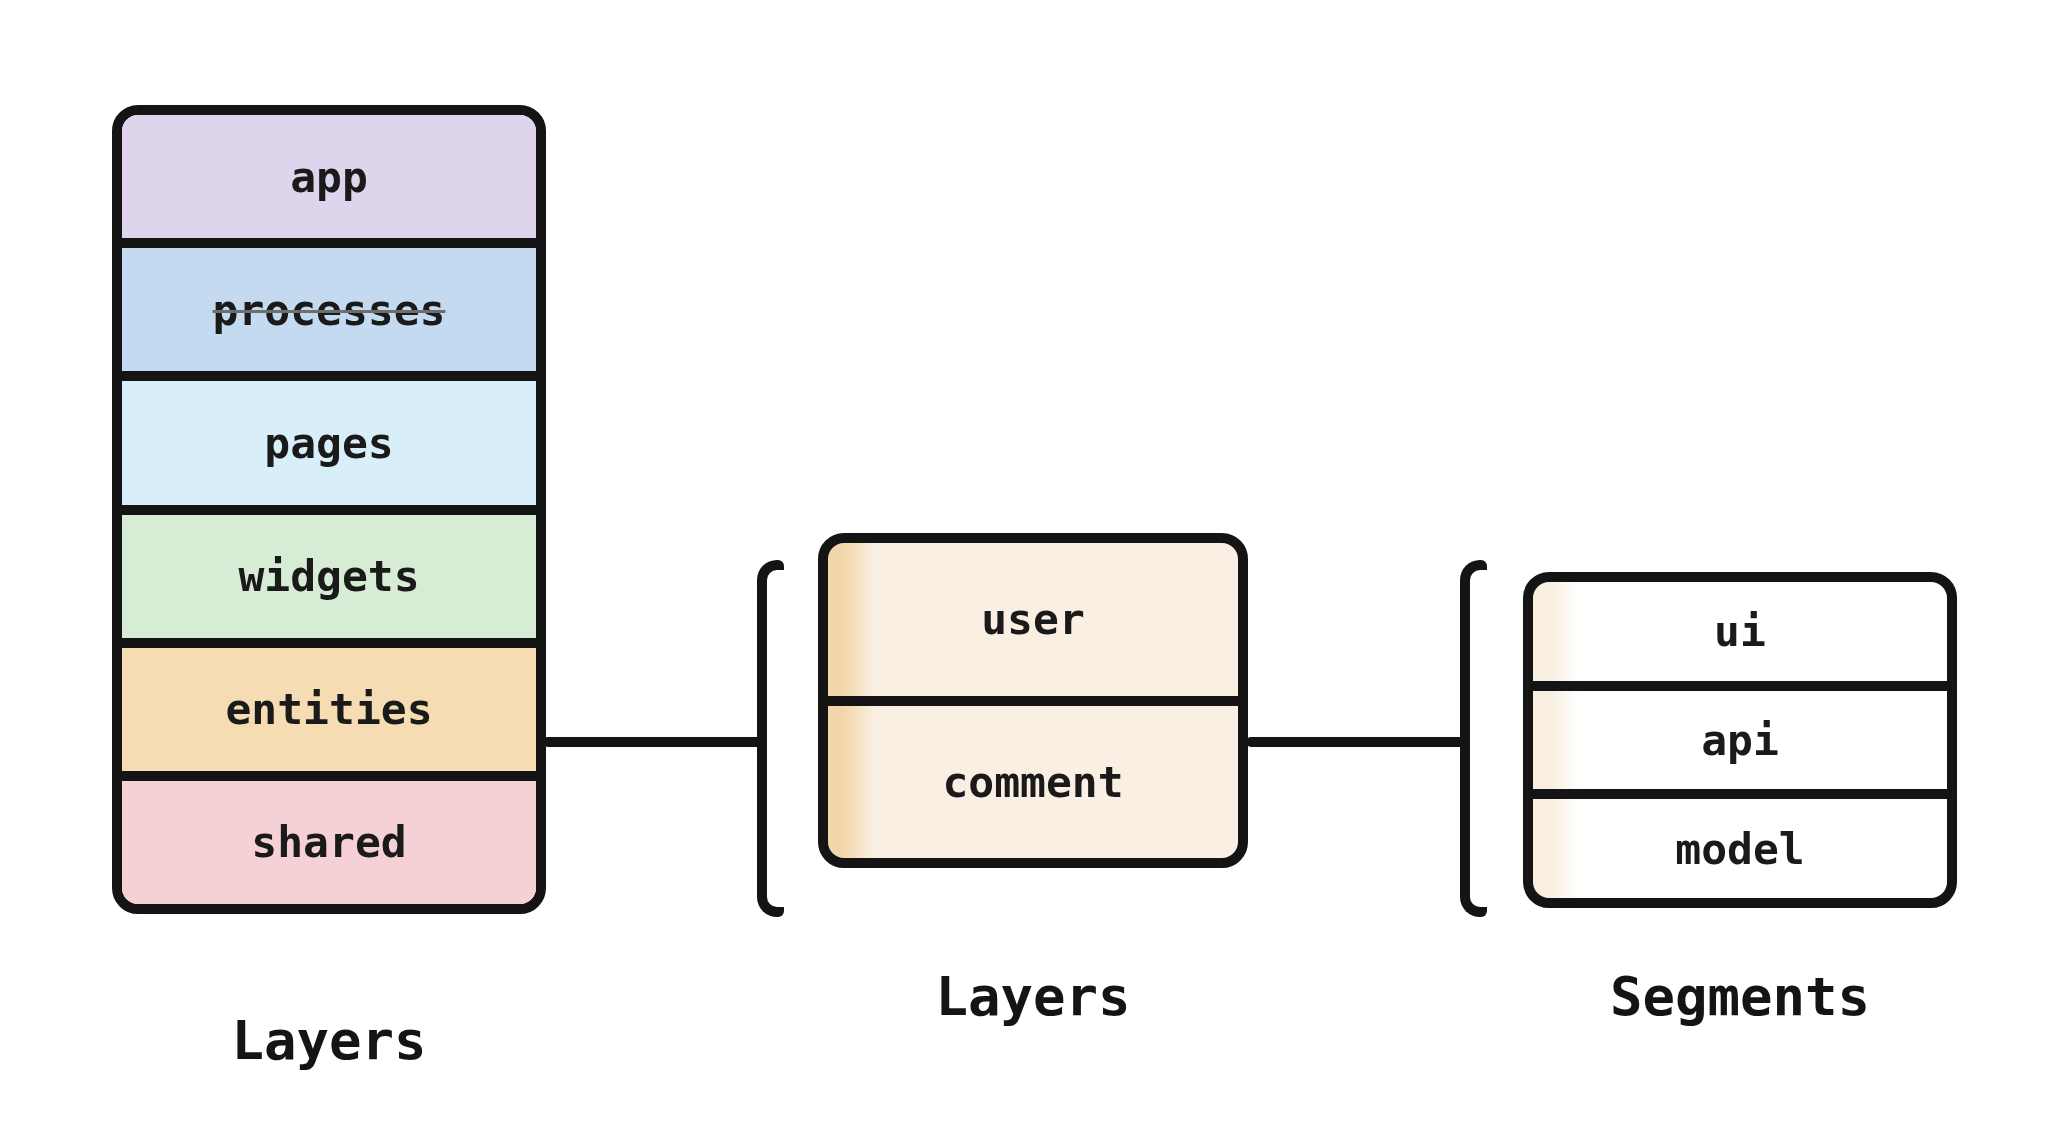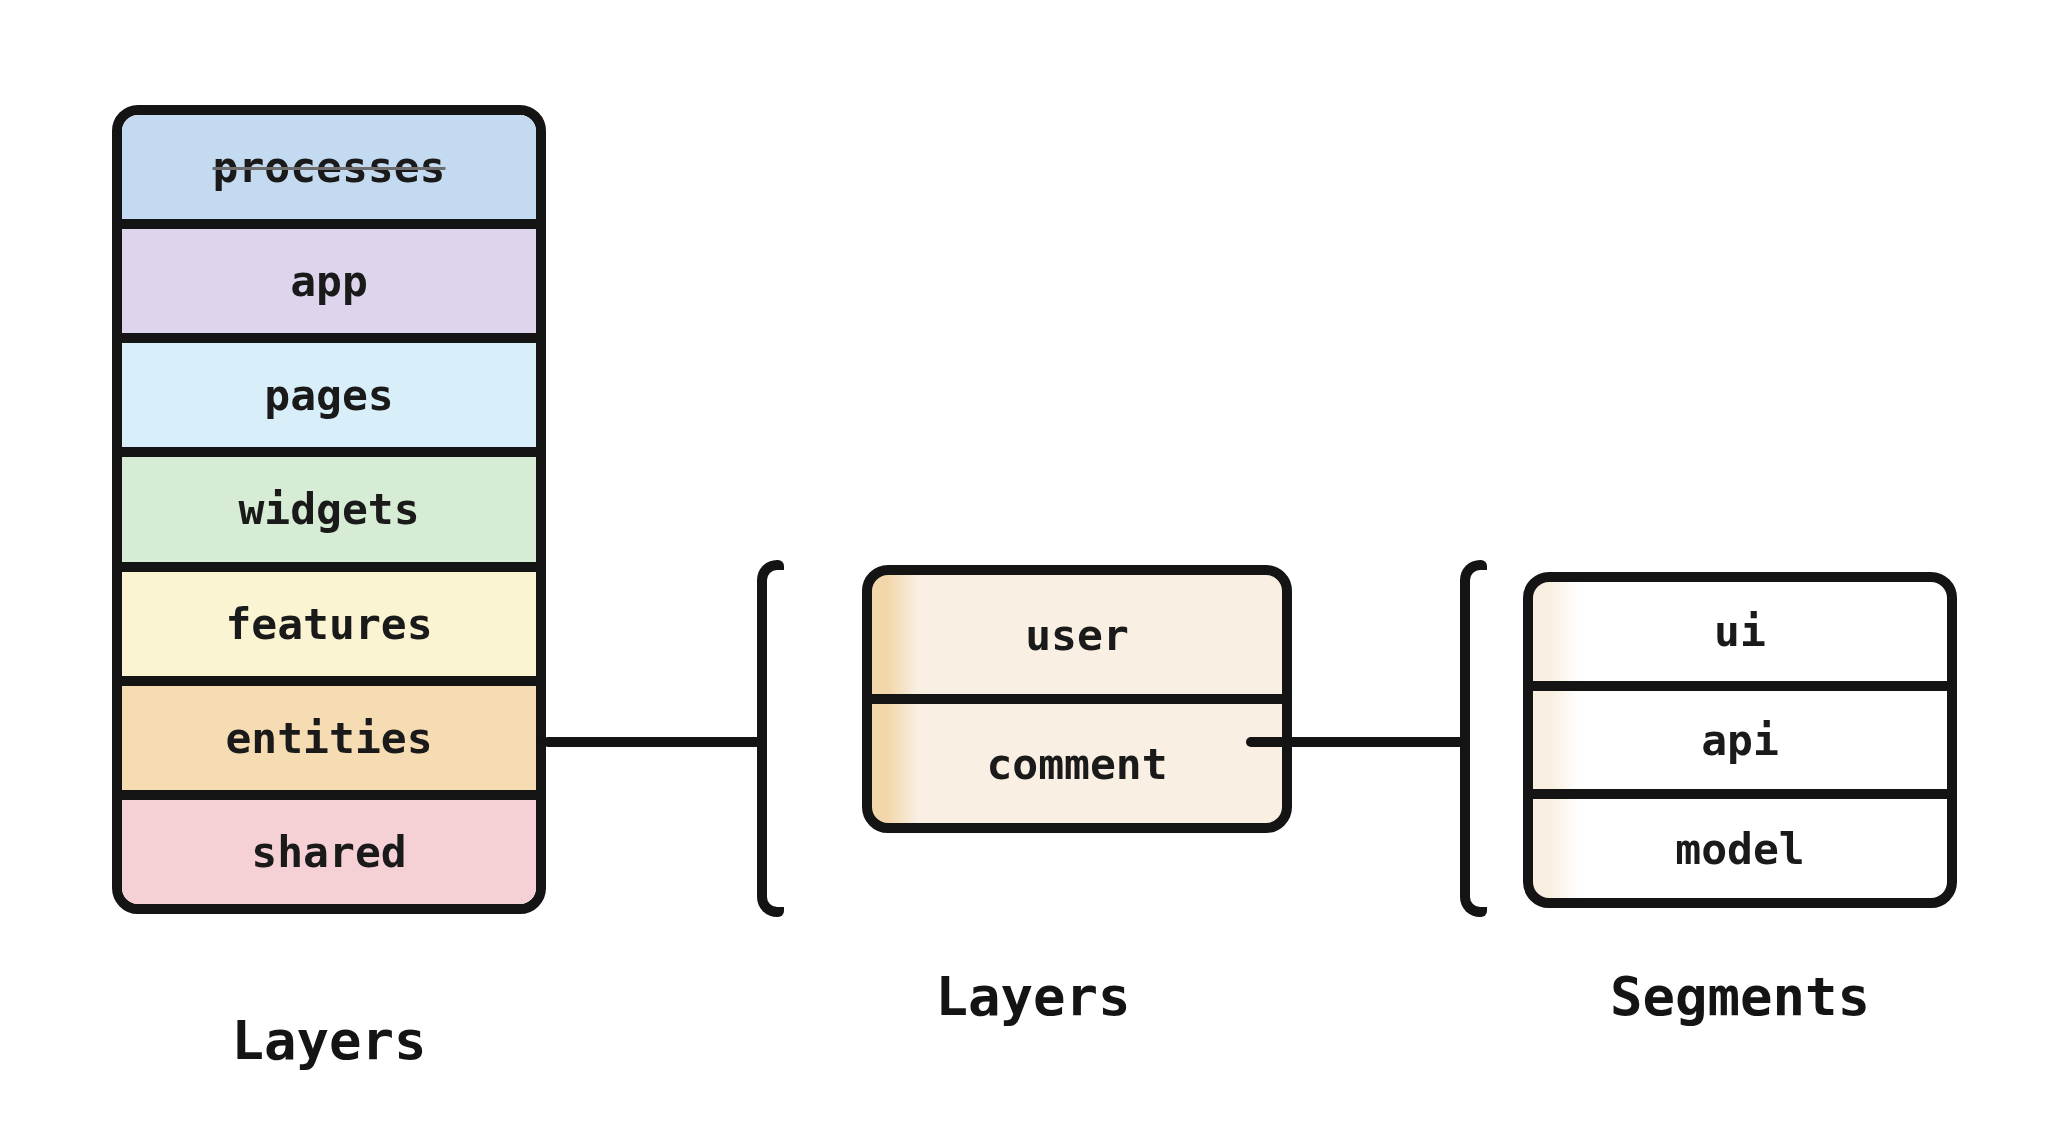--- a/index.html
+++ b/index.html
@@ -38,48 +38,45 @@
     font-size:54px; font-weight:600; color:#141414; white-space:nowrap;
   }
   
 </style>
 </head>
 <body>
 
 <div>
 
   <div class="stack" style="left:112px; top:105px; width:434px; height:809px;">
+    <div class="row" data-bind-bg="groups.layers.rows.0.fill" style="background: rgb(222, 213, 236);">
+      <span data-bind="groups.layers.rows.0.label">app</span>
+    </div>
     <div class="row" data-bind-bg="groups.layers.rows.1.fill" style="background: rgb(195, 218, 240);">
       <span class="strike" data-bind="groups.layers.rows.1.label">processes</span>
-    </div>
-    <div class="row" data-bind-bg="groups.layers.rows.0.fill" style="background: rgb(222, 213, 236);">
-      <span data-bind="groups.layers.rows.0.label">app</span>
     </div>
     <div class="row" data-bind-bg="groups.layers.rows.2.fill" style="background: rgb(216, 238, 249);">
       <span data-bind="groups.layers.rows.2.label">pages</span>
     </div>
     <div class="row" data-bind-bg="groups.layers.rows.3.fill" style="background: rgb(215, 236, 212);">
       <span data-bind="groups.layers.rows.3.label">widgets</span>
-    </div>
-    <div class="row" data-bind-bg="groups.layers.rows.4.fill" style="background: rgb(250, 244, 210);">
-      <span data-bind="groups.layers.rows.4.label">features</span>
     </div>
     <div class="row" data-bind-bg="groups.layers.rows.5.fill" style="background: rgb(246, 220, 178);">
       <span data-bind="groups.layers.rows.5.label">entities</span>
     </div>
     <div class="row" data-bind-bg="groups.layers.rows.6.fill" style="background: rgb(245, 209, 214);">
       <span data-bind="groups.layers.rows.6.label">shared</span>
     </div>
   </div>
 
   <div class="connector" style="left:543px; top:737px; width:222px;"></div>
 
   <div class="bracket" style="left:757px; top:560px; height:357px;"></div>
 
-  <div class="stack" style="left: 818px; top: 565px; width: 430px; height: 268px; background: linear-gradient(90deg, rgb(242, 215, 170) 0px, rgb(242, 215, 170) 16px, rgb(249, 239, 227) 46px, rgb(249, 239, 227) 100%); margin-left: 44px;">
+  <div class="stack" style="left: 818px; top: 533px; width: 430px; height: 335px; background: linear-gradient(90deg, rgb(242, 215, 170) 0px, rgb(242, 215, 170) 16px, rgb(249, 239, 227) 46px, rgb(249, 239, 227) 100%);">
     <div class="row">
       <span data-bind="groups.slices.rows.0.label">user</span>
     </div>
     <div class="row">
       <span data-bind="groups.slices.rows.2.label">comment</span>
     </div>
   </div>
 
   <div class="connector" style="left:1246px; top:737px; width:222px;"></div>
 

